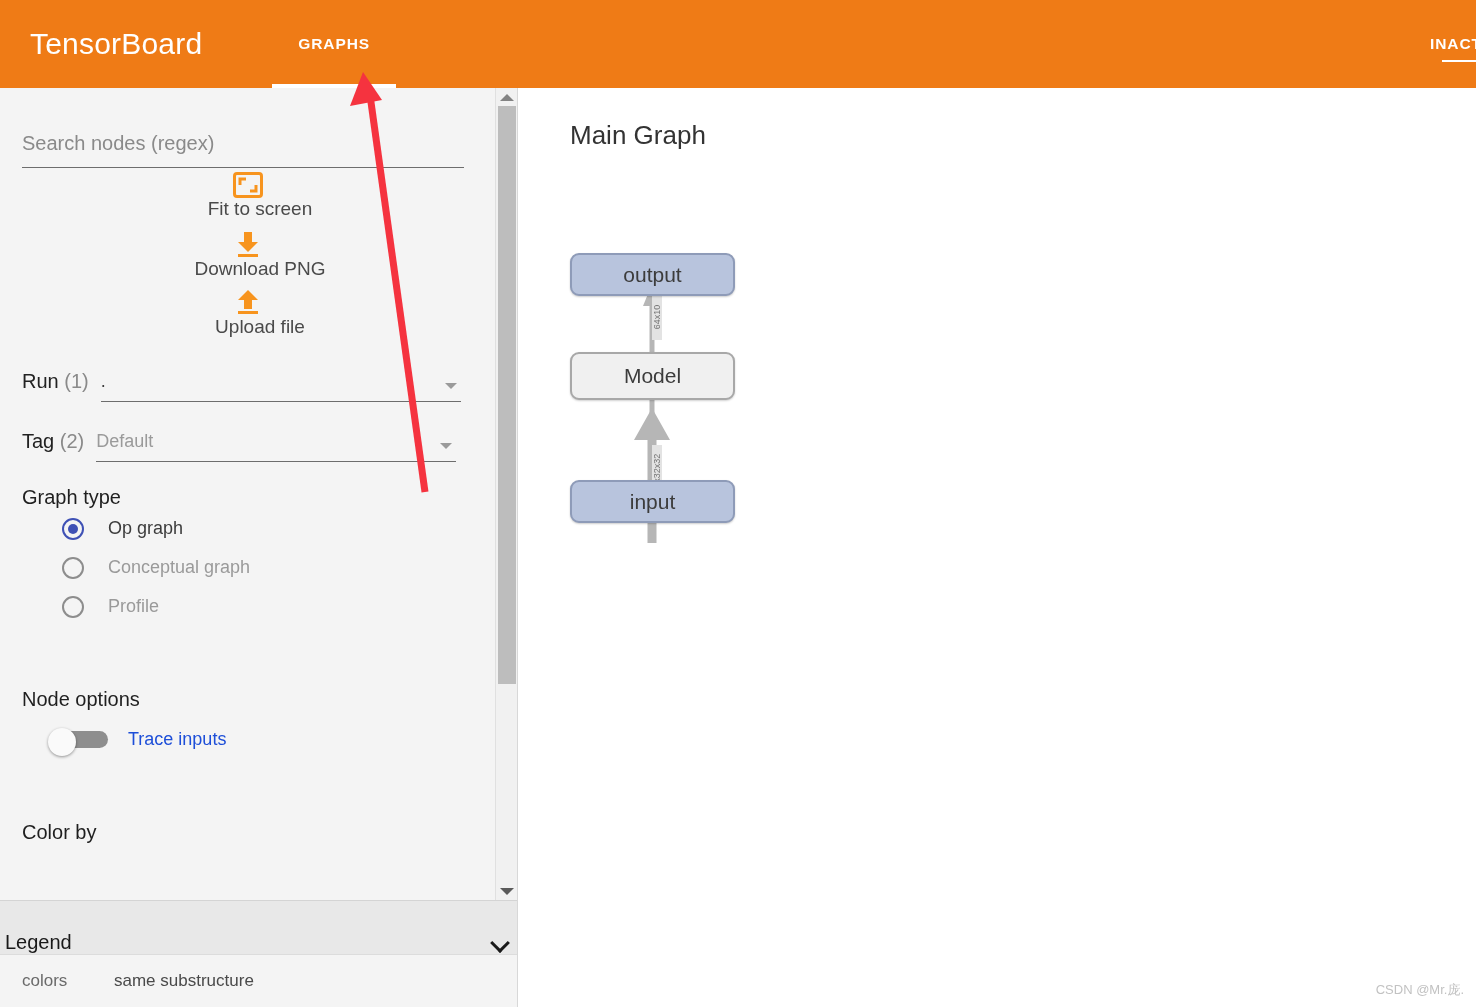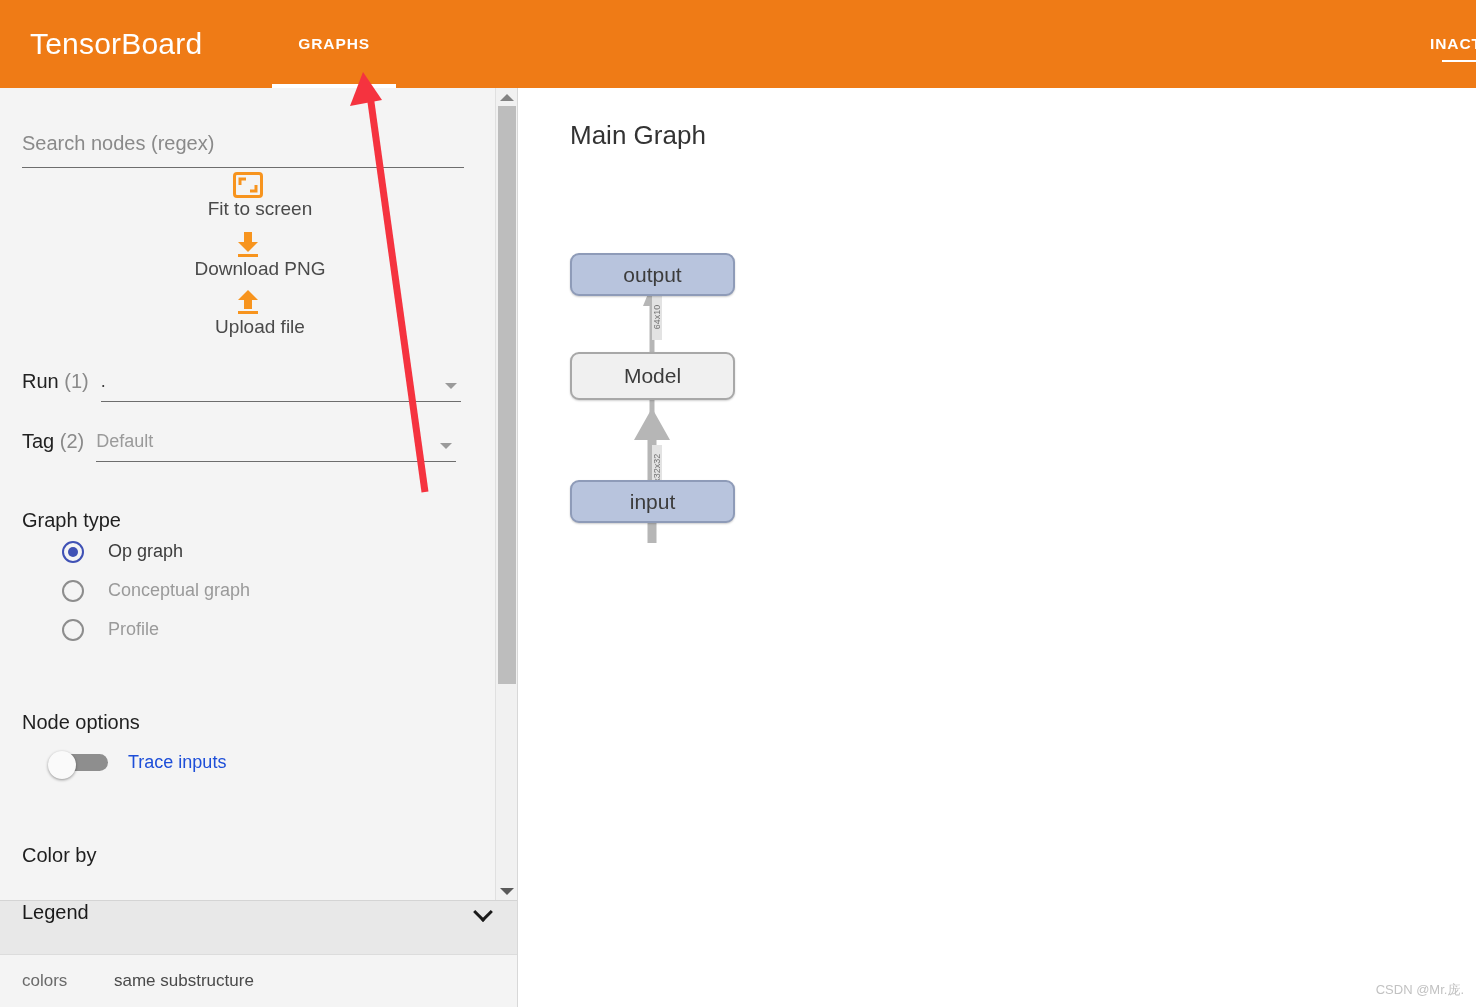--- a/index.html
+++ b/index.html
@@ -90,21 +90,21 @@
   }
   .select-value { font-size: 18px; color: #3c3c3c; }
   .select-value.placeholder { color: #9a9a9a; }
   .caret {
     position: absolute; right: 4px; bottom: 12px;
     width: 0; height: 0; border-left: 6px solid transparent;
     border-right: 6px solid transparent; border-top: 6px solid #9a9a9a;
   }
 
   
-  .section-title { font-size: 20px; color: #1f1f1f; margin-top: 47px; }
+  .section-title { font-size: 20px; color: #1f1f1f; margin-top: 24px; }
 
   
   .radio-row { display: flex; align-items: center; height: 39px; margin-left: 40px; cursor: pointer; }
   .radio {
     width: 22px; height: 22px; border-radius: 50%;
     border: 2px solid #8d8d8d; position: relative; flex: none;
   }
   .radio.selected { border-color: #3f51b5; border-width: 2px; }
   .radio.selected::after {
     content: ""; position: absolute; left: 4px; top: 4px;
@@ -152,22 +152,22 @@
     position: absolute; left: 2px; top: 18px; width: 18px; height: 578px;
     background: #bdbdbd; cursor: pointer;
   }
 
   
   .legend-panel {
     position: absolute; left: 0; bottom: 0; width: 517px; height: 107px;
     background: #f4f4f4; border-top: 1px solid #d4d4d4;
   }
   .legend-header {
-    height: 54px; background: #e8e8e8; display: flex; align-items: flex-start;
-    padding: 0 22px; cursor: pointer; border-bottom: 1px solid #dcdcdc;
+    height: 54px; background: #e8e8e8; display: flex; align-items: flex-end;
+    padding: 0 5px; cursor: pointer; border-bottom: 1px solid #dcdcdc;
   }
   .legend-title { font-size: 20px; color: #1a1a1a; }
   .chevron { margin-left: auto; width: 22px; height: 22px; position: relative; }
   .chevron::before {
     content: ""; position: absolute; left: 3px; top: 4px;
     width: 11px; height: 11px;
     border-right: 3px solid #1a1a1a; border-bottom: 3px solid #1a1a1a;
     transform: rotate(45deg);
   }
   .legend-body { display: flex; align-items: center; height: 52px; padding: 0 22px; }

